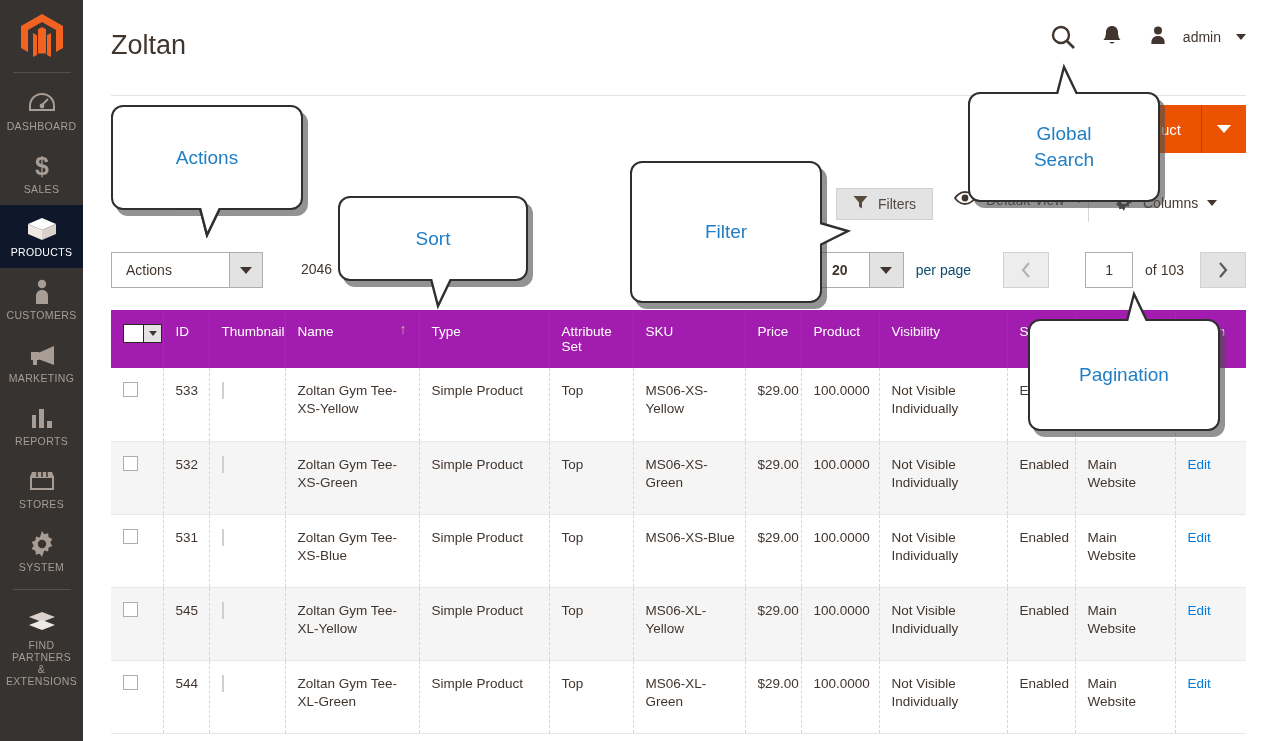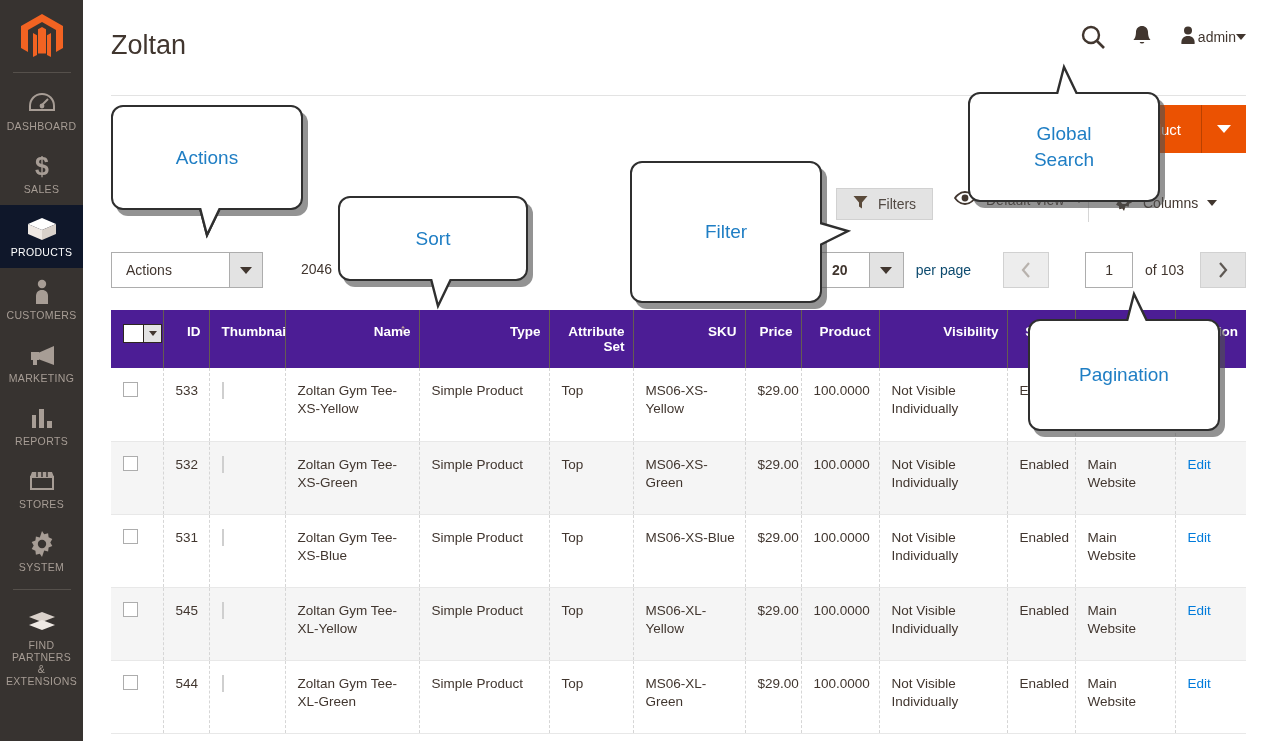--- a/index.html
+++ b/index.html
@@ -43,21 +43,21 @@
   .main { position: absolute; left: 83px; top: 0; width: 1185px; height: 741px; background: #fff; }
 
   .topbar { height: 82px; position: relative; }
   .page-title {
     position: absolute; left: 28px; top: 30px;
     font-size: 27px; color: #41362f; font-weight: normal;
     font-family: "Liberation Sans", sans-serif;
   }
   .top-actions { position: absolute; right: 22px; top: 24px; display: flex; align-items: center; gap: 26px; }
   .icon-btn { cursor: pointer; display: flex; align-items: center; justify-content: center; }
-  .admin-user { display: flex; align-items: center; gap: 0; cursor: pointer; }
+  .admin-user { display: flex; align-items: center; gap: 15px; cursor: pointer; }
   .admin-name { font-size: 14px; color: #41362f; }
   .caret-dn { width: 0; height: 0; border-left: 5px solid transparent; border-right: 5px solid transparent; border-top: 6px solid #41362f; }
 
   .hrule { position: absolute; left: 28px; right: 22px; top: 95px; height: 1px; background: #e3e3e3; }
 
   
   .addbar { position: absolute; left: 28px; right: 22px; top: 105px; height: 48px; }
   .add-product {
     position: absolute; right: 0; top: 0;
     display: flex; height: 48px;
@@ -112,22 +112,22 @@
     width: 48px; height: 36px; border: 1px solid #adadad; margin-left: 36px;
     text-align: center; font-size: 14px; color: #41362f; font-family: "Liberation Sans", sans-serif;
     background: #fff;
   }
   .pg-of { font-size: 14px; color: #41362f; margin: 0 16px 0 12px; }
 
   
   .grid { position: absolute; left: 28px; top: 310px; width: 1135px; }
   table { border-collapse: collapse; width: 1135px; table-layout: fixed; }
   thead th {
-    background: #4c1d95; color: #fff; font-size: 13.5px; font-weight: bold;
-    text-align: right; vertical-align: top; padding: 14px 8px 14px 12px;
+    background: #a21caf; color: #fff; font-size: 13.5px; font-weight: normal;
+    text-align: left; vertical-align: top; padding: 14px 8px 14px 12px;
     height: 56px; position: relative;
     border-right: 1px solid #655b52;
   }
   thead th:last-child { border-right: none; }
   thead th .sort-arrow { position: absolute; right: 12px; top: 11px; color: #d4b79a; font-size: 14px; }
   tbody td {
     font-size: 13.5px; color: #41362f; vertical-align: top;
     padding: 14px 8px 14px 12px; line-height: 18px;
     border-right: 1px dashed #d6d6d6; border-bottom: 1px solid #e8e8e8;
     height: 73px;

